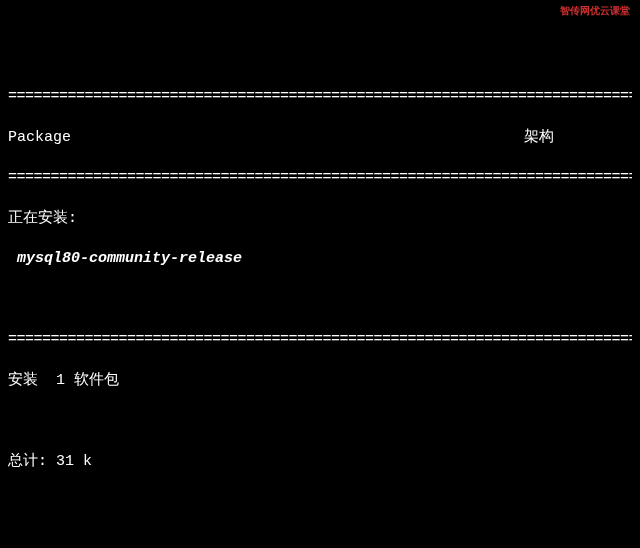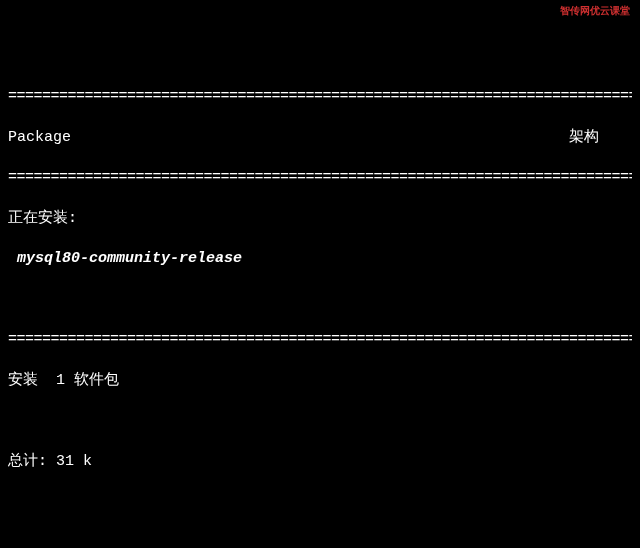--- a/index.html
+++ b/index.html
@@ -28,21 +28,20 @@
     font-size: 10px;
     font-weight: bold;
   }
   .hr-dbl {
     letter-spacing: -0.5px;
     overflow: hidden;
     width: 100%;
   }
   .row {
     display: flex;
-    gap: 45px;
   }
   .col-pkg { flex: 0 0 480px; }
   .col-arch { flex: 1; margin-left: 36px; }
   .bold { font-weight: bold; font-style: italic; }
 </style>
 </head>
 <body>
 
 <div class="terminal">
 <div class="watermark">智传网优云课堂</div>

